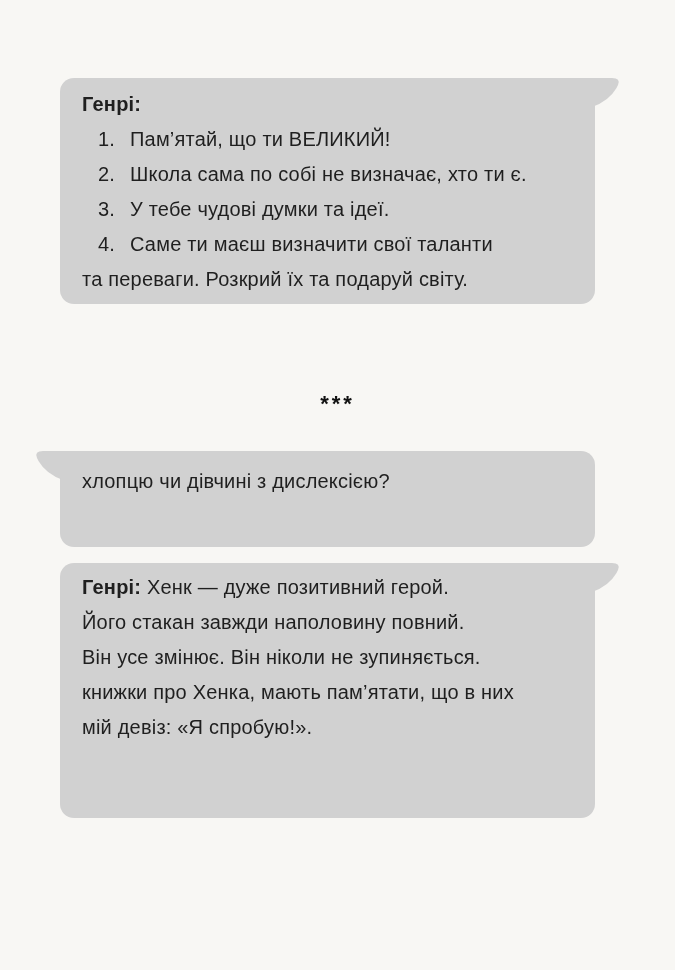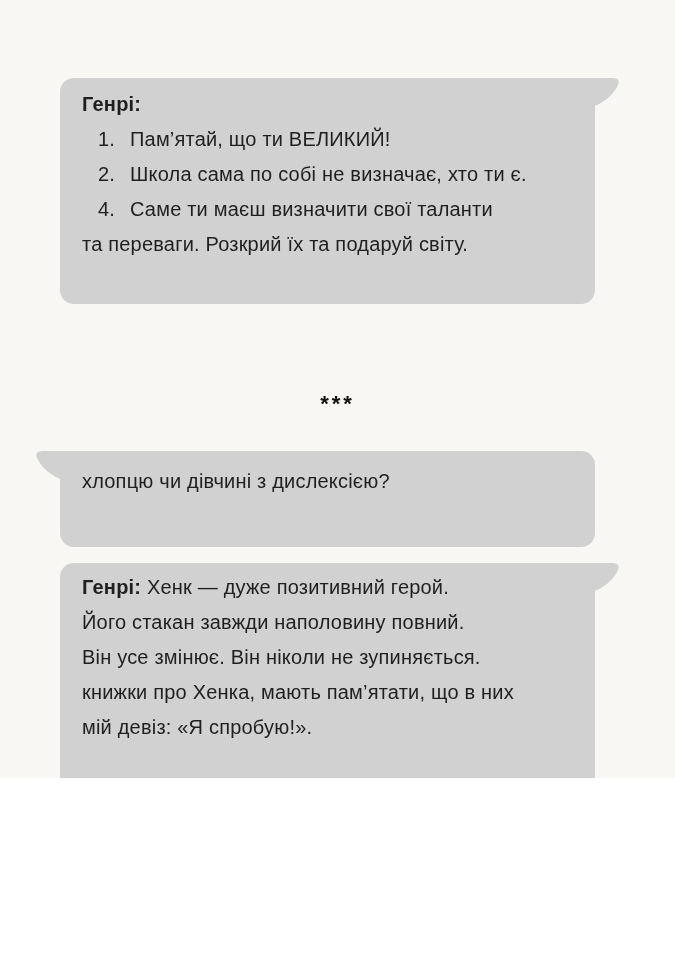--- a/index.html
+++ b/index.html
@@ -2,21 +2,21 @@
 <html><head>
 <meta charset="utf-8">
 <style>
   * { margin: 0; padding: 0; box-sizing: border-box; }
   html, body {
     font-family: "Liberation Sans", "DejaVu Sans", sans-serif;
   }
   .page {
     position: relative;
     width: 675px;
-    height: 778px;
+    height: 970px;
     background: #f8f7f4;
     overflow: hidden;
     color: #1f1f1f;
   }
   .bubble {
     position: absolute;
     left: 60px;
     width: 535px;
     background: #d1d1d1;
     font-size: 20px;
@@ -70,20 +70,23 @@
     <div class="line">
       <span class="speaker">Генрі:</span>
     </div>
     <div class="line list-line">
       <span class="num">1.</span><span>Пам’ятай, що ти ВЕЛИКИЙ!</span>
     </div>
     <div class="line list-line">
       <span class="num">2.</span><span>Школа сама по собі не визначає, хто ти є.</span>
     </div>
     <div class="line list-line">
+      <span class="num">3.</span><span>У тебе чудові думки та ідеї.</span>
+    </div>
+    <div class="line list-line">
       <span class="num">4.</span><span>Саме ти маєш визначити свої таланти</span>
     </div>
     <div class="line">та переваги. Розкрий їх та подаруй світу.</div>
   </div>
 
   <div class="separator">***</div>
 
   <div class="bubble bubble-tail-left-wrap" id="bubble-2">
     <svg class="tail tail-left" viewBox="0 0 30 32" aria-hidden="true">
       <path d="M30,0 L10,0 Q1,0 4,7 L5.5,10 Q13,23 30,29 Z"></path>

